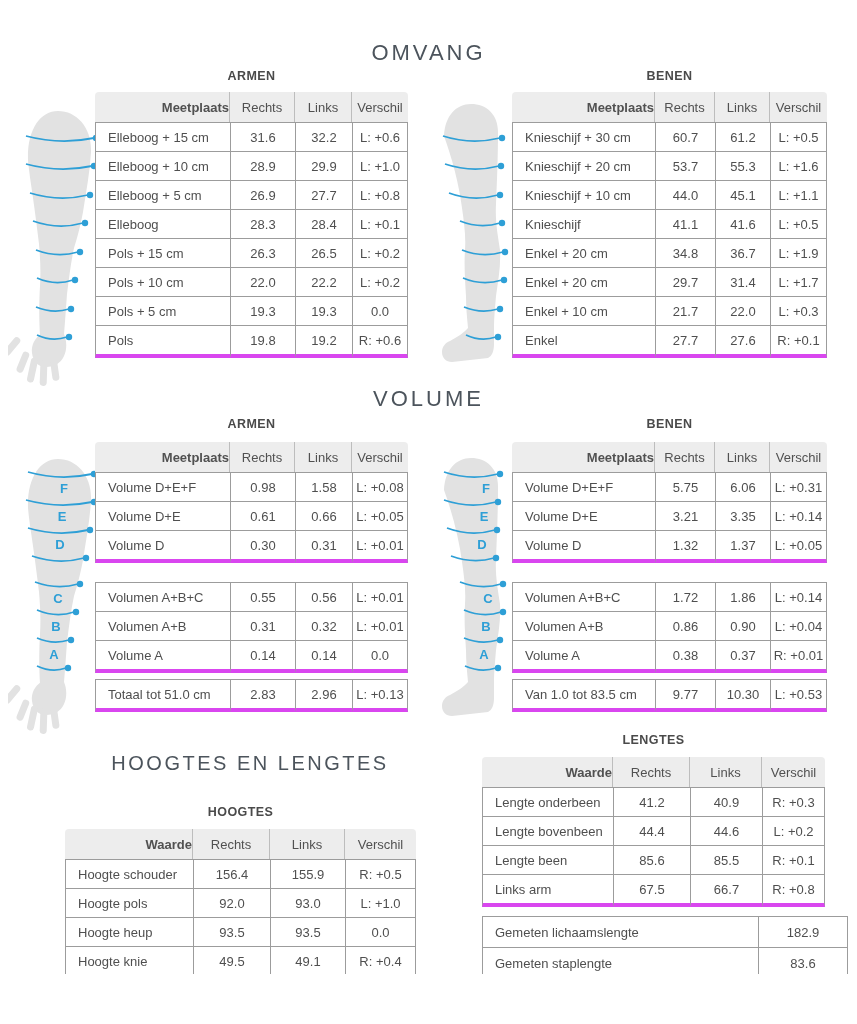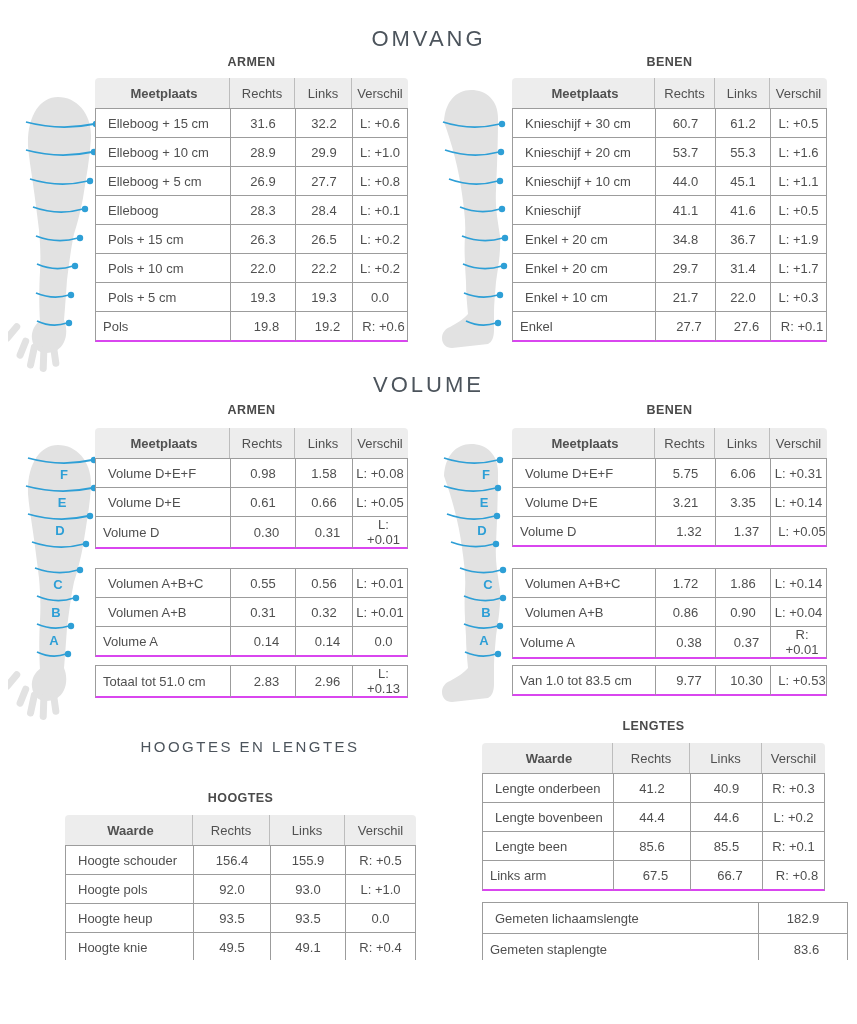--- a/index.html
+++ b/index.html
@@ -1,32 +1,32 @@
 <!DOCTYPE html>
 <html><head>
 <meta charset="utf-8">
 <style>
   html,body{margin:0;padding:0;background:#fff;}
   body{font-family:"Liberation Sans",sans-serif;}
-  #page{position:relative;width:857px;height:960px;background:#fff;overflow:hidden;}
+  #page{position:relative;width:857px;height:960px;background:#fff;overflow:hidden;margin-top:14px;}
 
   .big-title{position:absolute;font-size:22px;letter-spacing:3px;color:#4c545c;text-align:center;}
   .subtitle{position:absolute;font-size:12.5px;font-weight:bold;letter-spacing:.4px;color:#4a4a4a;text-align:center;}
 
   table.meas{position:absolute;border-collapse:separate;border-spacing:0;table-layout:fixed;
              font-size:13px;color:#4f4f4f;}
   table.meas th{background:#ededed;font-weight:normal;color:#515151;height:30px;padding:0;
                 text-align:center;border-right:1px solid #bdbdbd;}
-  table.meas th:first-child{text-align:center;padding-left:4px;font-weight:bold;border-radius:4px 0 0 0;}
+  table.meas th:first-child{text-align:right;padding-left:4px;font-weight:bold;border-radius:4px 0 0 0;}
   table.meas th:last-child{border-right:none;border-radius:0 4px 0 0;}
   table.meas td{border-left:1px solid #9c9c9c;border-top:1px solid #9c9c9c;height:28px;padding:0;
                 text-align:center;background:#fff;}
   table.meas td:first-child{text-align:left;padding-left:12px;}
   table.meas td:last-child{border-right:1px solid #9c9c9c;}
-  table.meas tbody tr:last-child td{border-bottom:2px solid #d946ef;padding-left:7px;}
+  table.meas tbody tr:last-child td{border-bottom:4px solid #d946ef;}
   table.meas.tall td{height:30px;}
 
   svg.illus{position:absolute;}
   .sil{fill:#e2e2e2;}
   .arc{stroke:#2e9fd6;stroke-width:1.8;fill:none;}
   .dot{fill:#2e9fd6;}
   .zl{font-family:"Liberation Sans",sans-serif;font-weight:bold;font-size:13px;fill:#2e9fd6;
       text-anchor:middle;}
 </style>
 </head>
@@ -437,21 +437,21 @@
     <tbody>
         <tr>
           <td>Van 1.0 tot 83.5 cm</td>
           <td>9.77</td>
           <td>10.30</td>
           <td>L: +0.53</td>
         </tr>
       </tbody>
   </table>
 
-  <div class="big-title" style="top:738px;left:30px;width:440px;font-size:15px;letter-spacing:2.5px;">HOOGTES EN LENGTES</div>
+  <div class="big-title" style="top:738px;left:30px;width:440px;font-size:20px;letter-spacing:2.5px;">HOOGTES EN LENGTES</div>
 
   <div class="subtitle" style="top:791px;left:65px;width:351px;">HOOGTES</div>
   <table class="meas" style="left:65px;top:815px;width:351px;">
     <colgroup>
         <col style="width:128px">
         <col style="width:77px">
         <col style="width:75px">
         <col style="width:71px">
       </colgroup>
     <thead>

